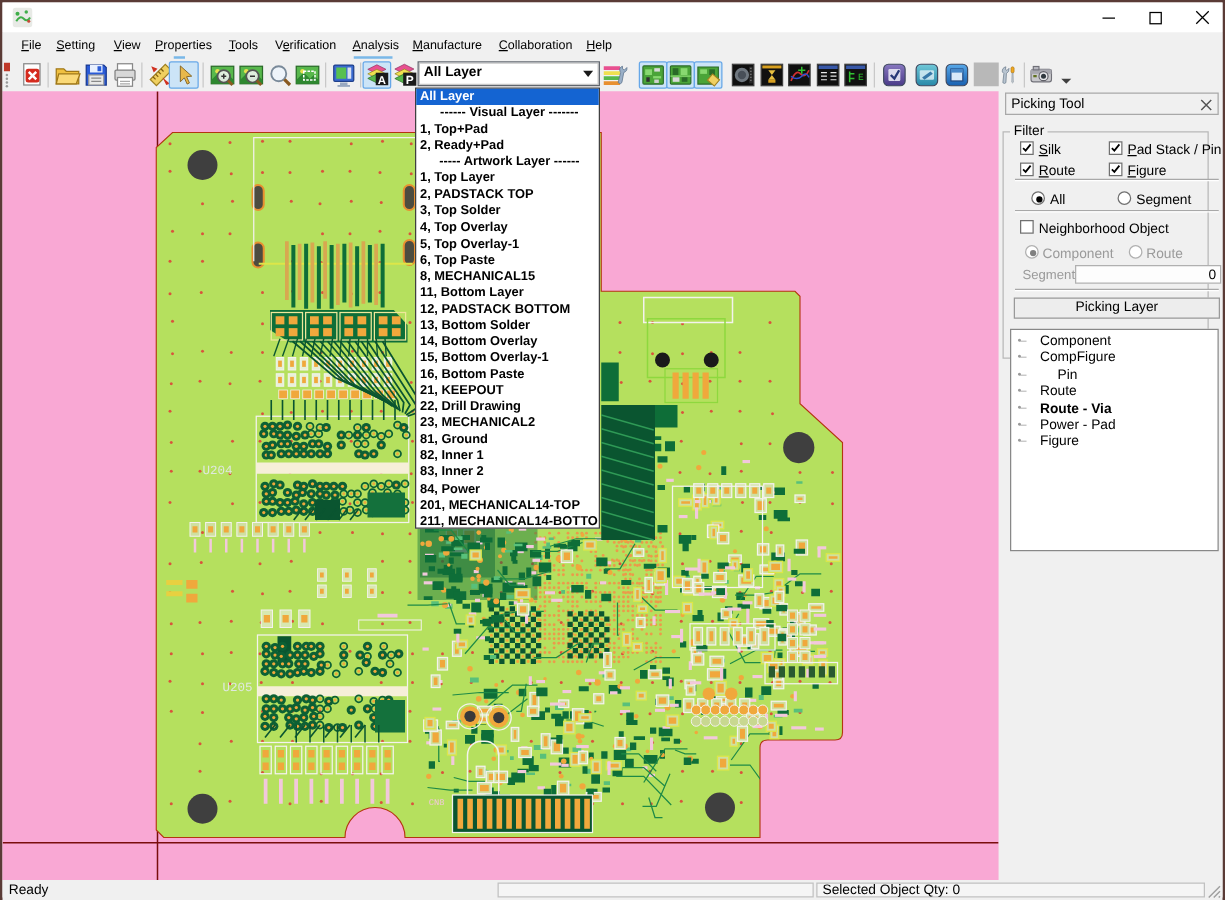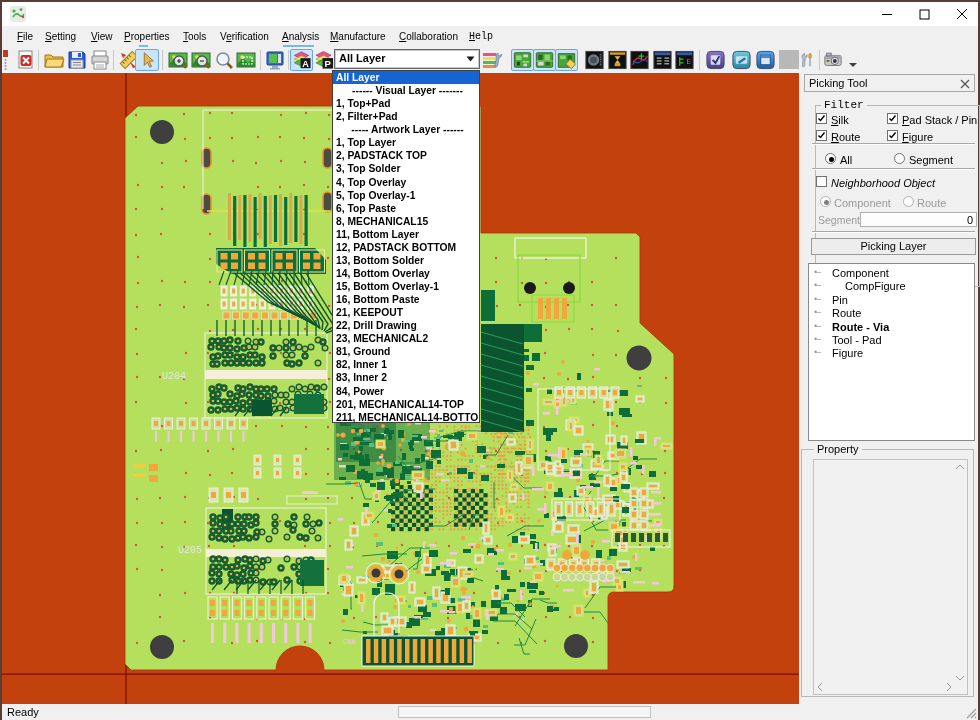--- a/index.html
+++ b/index.html
@@ -11,21 +11,21 @@
 .winbtn{position:absolute;top:0;width:45px;height:24px;color:#000;text-align:center;font-size:13px;line-height:22px;}
 
 #menubar{position:absolute;left:0;top:24px;width:976px;height:22px;background:#f0f0f0;font-size:10px;color:#000;}
 #menubar span{position:absolute;top:5px;}
 
 #toolbar{position:absolute;left:0;top:46px;width:976px;height:25px;background:#f0f0f0;}
 .tsep{position:absolute;top:2px;width:1px;height:20px;background:#c8c8c8;}
 .ticon{position:absolute;top:1px;width:22px;height:22px;}
 .tsel{background:#cce4f7;border:1px solid #66a7e8;border-radius:2px;}
 
-#canvas{position:absolute;left:0;top:71px;width:797px;height:631px;background:#c2410c;overflow:hidden;}
+#canvas{position:absolute;left:0;top:71px;width:797px;height:631px;background:#f9a8d4;overflow:hidden;}
 
 #panel{position:absolute;left:797px;top:71px;width:179px;height:631px;background:#f0f0f0;font-size:11px;color:#000;}
 
 #status{position:absolute;left:0;top:702px;width:976px;height:16px;background:#f0f0f0;font-size:11px;color:#000;}
 
 #combo{position:absolute;left:332px;top:47px;width:146px;height:20px;background:#fff;border:1px solid #60666e;box-shadow:0 0 0 1px #c8c8c8 inset;font-size:11px;font-weight:bold;}
 #ddlist{position:absolute;left:330px;top:68px;width:148px;height:353px;background:#fff;border:1px solid #404040;z-index:50;font-size:10.3px;font-weight:bold;color:#000;}
 .ddrow{height:13.07px;line-height:13.1px;padding-left:3px;white-space:nowrap;overflow:hidden;}
 .ddhdr{text-align:center;}
 .ddsel{background:#1464d2;color:#fff;}
@@ -62,21 +62,21 @@
       <div style="position:absolute;left:281px;top:19px;width:31px;height:2px;background:#7ab8e8;"></div>
       <span style="left:15px;"><u>F</u>ile</span>
       <span style="left:43px;"><u>S</u>etting</span>
       <span style="left:89px;"><u>V</u>iew</span>
       <span style="left:122px;"><u>P</u>roperties</span>
       <span style="left:181px;"><u>T</u>ools</span>
       <span style="left:218px;">V<u>e</u>rification</span>
       <span style="left:280px;"><u>A</u>nalysis</span>
       <span style="left:328px;"><u>M</u>anufacture</span>
       <span style="left:397px;"><u>C</u>ollaboration</span>
-      <span style="left:467px;font-family:Liberation Mono, monospace;"><u>H</u>elp</span>
+      <span style="left:467px;"><u>H</u>elp</span>
     </div>
 <div id="toolbar">
       <svg style="position:absolute;left:1px;top:2px;" width="8" height="21">
         <rect x="0" y="0" width="5" height="7" fill="#c03828"></rect>
         <g fill="#9a9a9a">
           <circle cx="2.5" cy="10" r="1"></circle>
           <circle cx="2.5" cy="13" r="1"></circle>
           <circle cx="2.5" cy="16" r="1"></circle>
           <circle cx="2.5" cy="19" r="1"></circle>
         </g>
@@ -2960,21 +2960,21 @@
         </g>
       </svg>
     </div>
 <div id="panel">
       <div style="position:absolute;left:5px;top:1px;width:171px;height:18px;background:#f0f0f0;border:1px solid #a8a8a8;">
 <span style="position:absolute;left:4px;top:2px;">Picking Tool</span>
 <svg style="position:absolute;right:4px;top:4px;" width="10" height="10">
           <path d="M1 1 L9 9 M9 1 L1 9" stroke="#555" stroke-width="1.2"></path>
         </svg>
       </div>
-      <div class="grp" style="left:16px;top:32px;width:165px;height:182px;font-family:Liberation Mono, monospace;">
+      <div class="grp" style="left:3px;top:32px;width:165px;height:182px;">
         <span class="grplab">Filter</span>
       </div>
       <div class="cb" style="left:17px;top:40px;">
         <svg width="9" height="9" style="position:absolute;left:0;top:0;">
           <path d="M1.5 4.5 L3.5 6.5 L7.5 1.5" stroke="#000" stroke-width="1.4" fill="none"></path>
         </svg>
       </div>
       <span class="lab" style="left:32px;top:41px;"><u>S</u>ilk</span>
       <div class="cb" style="left:88px;top:40px;">
         <svg width="9" height="9" style="position:absolute;left:0;top:0;">
@@ -2996,86 +2996,72 @@
       <span class="lab" style="left:103px;top:58px;"><u>F</u>igure</span>
       <div class="hsep" style="left:13px;top:70px;width:163px;"></div>
       <div class="rad" style="left:26px;top:80px;border-color:#707070;">
         <div class="raddot" style="background:#000;"></div>
       </div>
       <span class="lab" style="left:41px;top:81px;">All</span>
       <div class="rad" style="left:95px;top:80px;border-color:#707070;"></div>
       <span class="lab" style="left:110px;top:81px;">Segment</span>
       <div class="hsep" style="left:13px;top:95px;width:163px;"></div>
       <div class="cb" style="left:17px;top:103px;"></div>
-      <span class="lab" style="left:32px;top:104px;font-style:italic;">Neighborhood Object</span>
+      <span class="lab" style="left:32px;top:104px;">Neighborhood Object</span>
       <div class="rad" style="left:21px;top:123px;border-color:#b0b0b0;">
         <div class="raddot" style="background:#808080;"></div>
       </div>
       <span class="lab" style="left:35px;top:124px;color:#9a9a9a;">Component</span>
       <div class="rad" style="left:104px;top:123px;border-color:#b0b0b0;"></div>
       <span class="lab" style="left:118px;top:124px;color:#9a9a9a;">Route</span>
       <span class="lab" style="left:19px;top:141px;color:#9a9a9a;font-size:10.5px;">Segment</span>
       <div style="position:absolute;left:61px;top:139px;width:117px;height:15px;background:#fdfdfd;border:1px solid #b0b0b0;">
         <span style="position:absolute;right:3px;top:1px;">0</span>
       </div>
       <div class="hsep" style="left:13px;top:158px;width:163px;"></div>
       <div style="position:absolute;left:12px;top:165px;width:165px;height:17px;background:#ededed;border:1px solid #999;text-align:center;line-height:15px;">Picking Layer</div>
       <div style="position:absolute;left:9px;top:190px;width:167px;height:178px;background:#fff;border:1px solid #888;">
         <div style="position:absolute;left:5px;top:3.0px;color:#9a9a9a;font-size:9px;letter-spacing:-1px;">•–</div>
         <div style="position:absolute;left:23px;top:3.0px;color:#000;">Component</div>
         <div style="position:absolute;left:5px;top:16.4px;color:#9a9a9a;font-size:9px;letter-spacing:-1px;">•–</div>
-        <div style="position:absolute;left:36px;top:16.4px;color:#000;">CompFigure</div>
+        <div style="position:absolute;left:23px;top:16.4px;color:#000;">CompFigure</div>
         <div style="position:absolute;left:5px;top:29.8px;color:#9a9a9a;font-size:9px;letter-spacing:-1px;">•–</div>
-        <div style="position:absolute;left:23px;top:29.8px;color:#000;">Pin</div>
+        <div style="position:absolute;left:37px;top:29.8px;color:#000;">Pin</div>
         <div style="position:absolute;left:5px;top:43.2px;color:#9a9a9a;font-size:9px;letter-spacing:-1px;">•–</div>
         <div style="position:absolute;left:23px;top:43.2px;color:#000;">Route</div>
         <div style="position:absolute;left:5px;top:56.6px;color:#9a9a9a;font-size:9px;letter-spacing:-1px;">•–</div>
         <div style="position:absolute;left:23px;top:56.6px;color:#000;font-weight:bold;">Route - Via</div>
         <div style="position:absolute;left:5px;top:70.0px;color:#9a9a9a;font-size:9px;letter-spacing:-1px;">•–</div>
-        <div style="position:absolute;left:23px;top:70.0px;color:#000;">Tool - Pad</div>
+        <div style="position:absolute;left:23px;top:70.0px;color:#000;">Power - Pad</div>
         <div style="position:absolute;left:5px;top:83.4px;color:#9a9a9a;font-size:9px;letter-spacing:-1px;">•–</div>
         <div style="position:absolute;left:23px;top:83.4px;color:#000;">Figure</div>
-      </div>
-      <div class="grp" style="left:2px;top:376px;width:173px;height:248px;">
-        <span class="grplab" style="left:12px;">Property</span>
-        <div style="position:absolute;left:11px;top:9px;width:155px;height:236px;background:#f1f1f1;border:1px solid #c0c0c0;">
-<svg style="position:absolute;right:2px;top:3px;" width="10" height="8">
-            <path d="M1 6 L5 2 L9 6" stroke="#999" fill="none"></path>
-          </svg>
-<svg style="position:absolute;right:2px;bottom:12px;" width="10" height="8">
-            <path d="M1 2 L5 6 L9 2" stroke="#999" fill="none"></path>
-          </svg>
-<svg style="position:absolute;left:2px;bottom:2px;" width="8" height="10">
-            <path d="M6 1 L2 5 L6 9" stroke="#999" fill="none"></path>
-          </svg>
-<svg style="position:absolute;right:14px;bottom:2px;" width="8" height="10">
-            <path d="M2 1 L6 5 L2 9" stroke="#999" fill="none"></path>
-          </svg>
-</div>
       </div>
     </div>
 <div id="status">
 <span style="position:absolute;left:5px;top:2px;">Ready</span>
 <div style="position:absolute;left:396px;top:2px;width:253px;height:12px;background:#f5f5f5;border:1px solid #c0c0c0;"></div>
+<div style="position:absolute;left:651px;top:2px;width:311px;height:12px;background:#f5f5f5;border:1px solid #c0c0c0;">
+<span style="position:absolute;left:4px;top:-1px;">Selected Object Qty: 0</span>
+      </div>
 <svg style="position:absolute;right:0px;top:3px;" width="13" height="13">
 <path d="M11 2 L2 11 M11 6 L6 11 M11 10 L10 11" stroke="#a0a0a0" stroke-width="1.2"></path>
       </svg>
 </div>
 <div id="combo">
       <span style="position:absolute;left:4px;top:2px;">All Layer</span>
 <div style="position:absolute;right:2px;top:2px;width:13px;height:14px;background:#fff;">
 <svg width="13" height="14">
           <path d="M2.5 4.5 L10.5 4.5 L6.5 9.5 Z" fill="#1a1a1a"></path>
         </svg></div>
     </div>
     <div id="ddlist">
       <div class="ddrow ddsel">All Layer</div>
       <div class="ddrow ddhdr">------ Visual Layer -------</div>
       <div class="ddrow">1, Top+Pad</div>
-      <div class="ddrow">2, Filter+Pad</div>
+      <div class="ddrow">2, Ready+Pad</div>
       <div class="ddrow ddhdr">----- Artwork Layer ------</div>
       <div class="ddrow">1, Top Layer</div>
       <div class="ddrow">2, PADSTACK TOP</div>
       <div class="ddrow">3, Top Solder</div>
       <div class="ddrow">4, Top Overlay</div>
       <div class="ddrow">5, Top Overlay-1</div>
       <div class="ddrow">6, Top Paste</div>
       <div class="ddrow">8, MECHANICAL15</div>
       <div class="ddrow">11, Bottom Layer</div>
       <div class="ddrow">12, PADSTACK BOTTOM</div>

